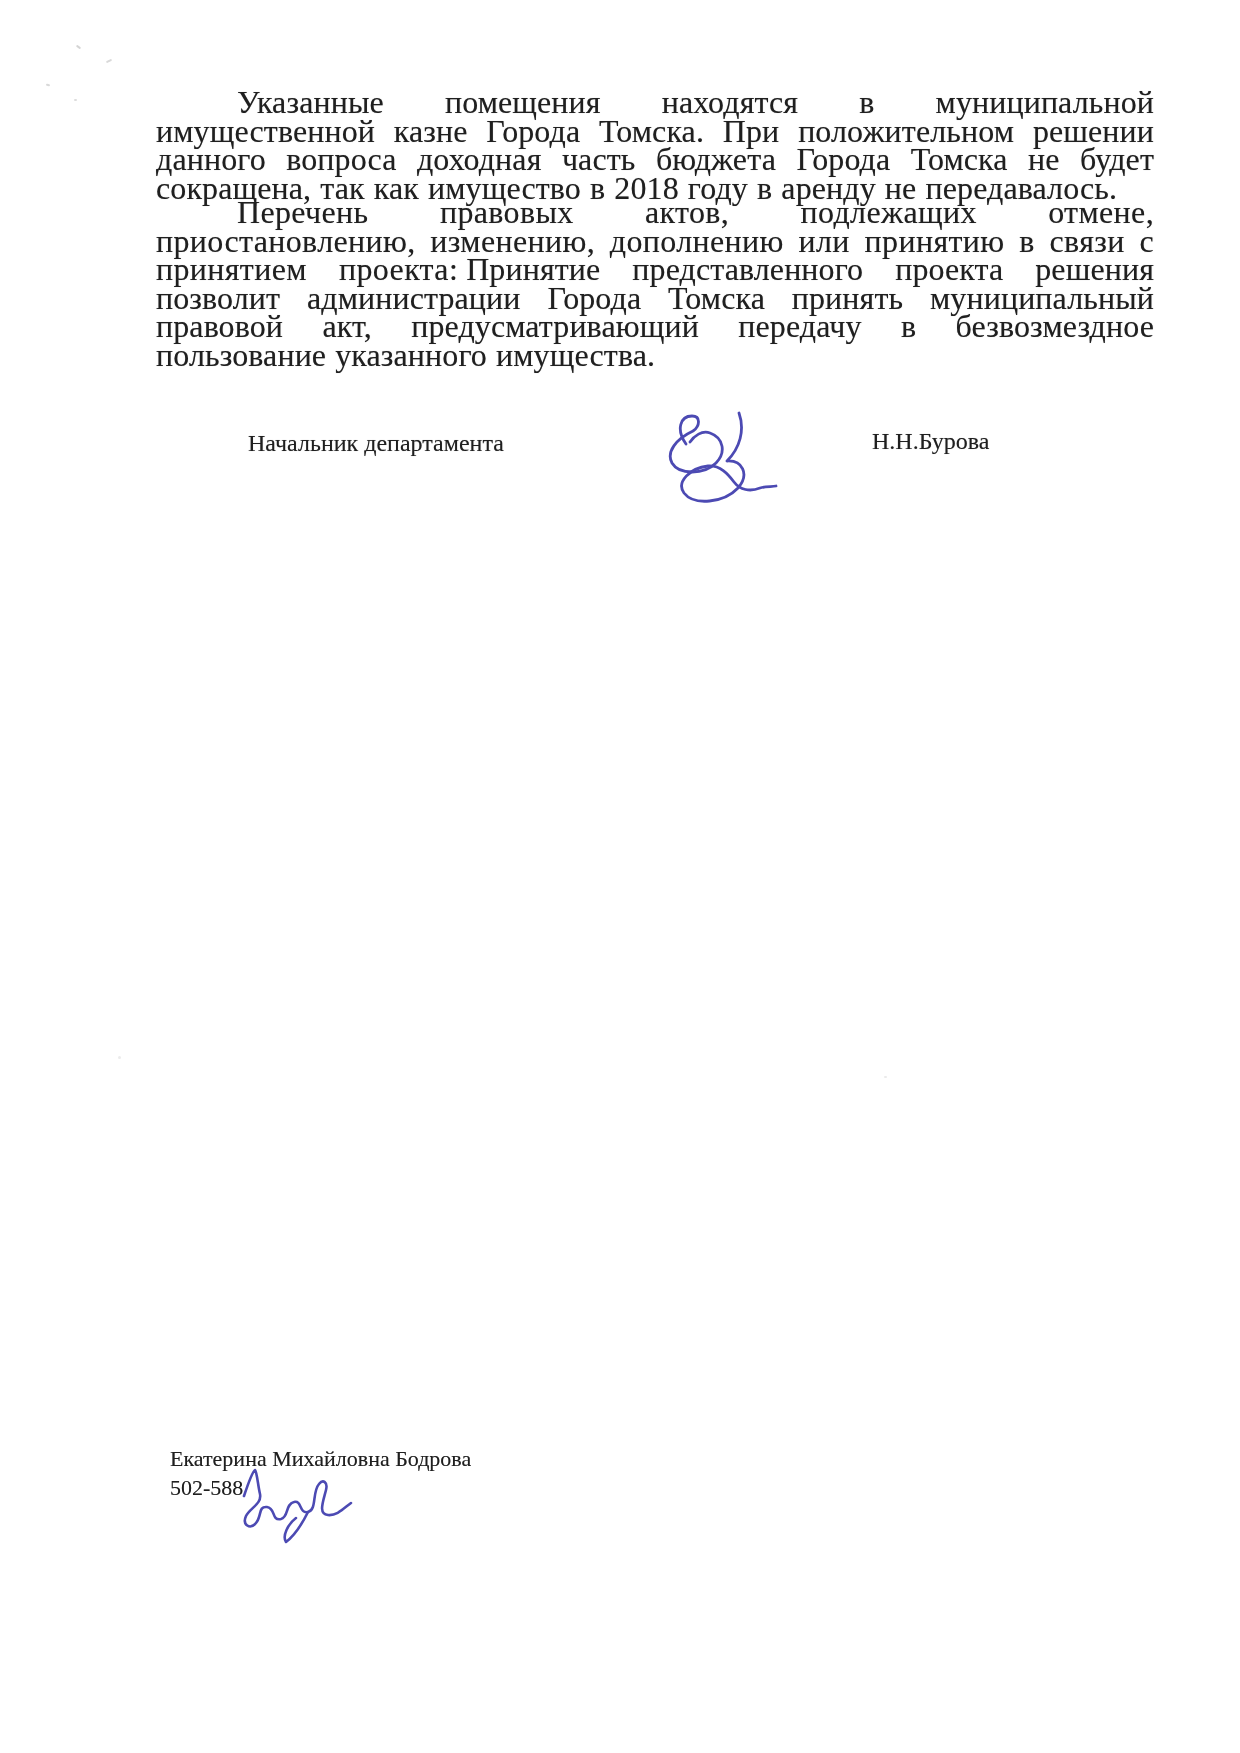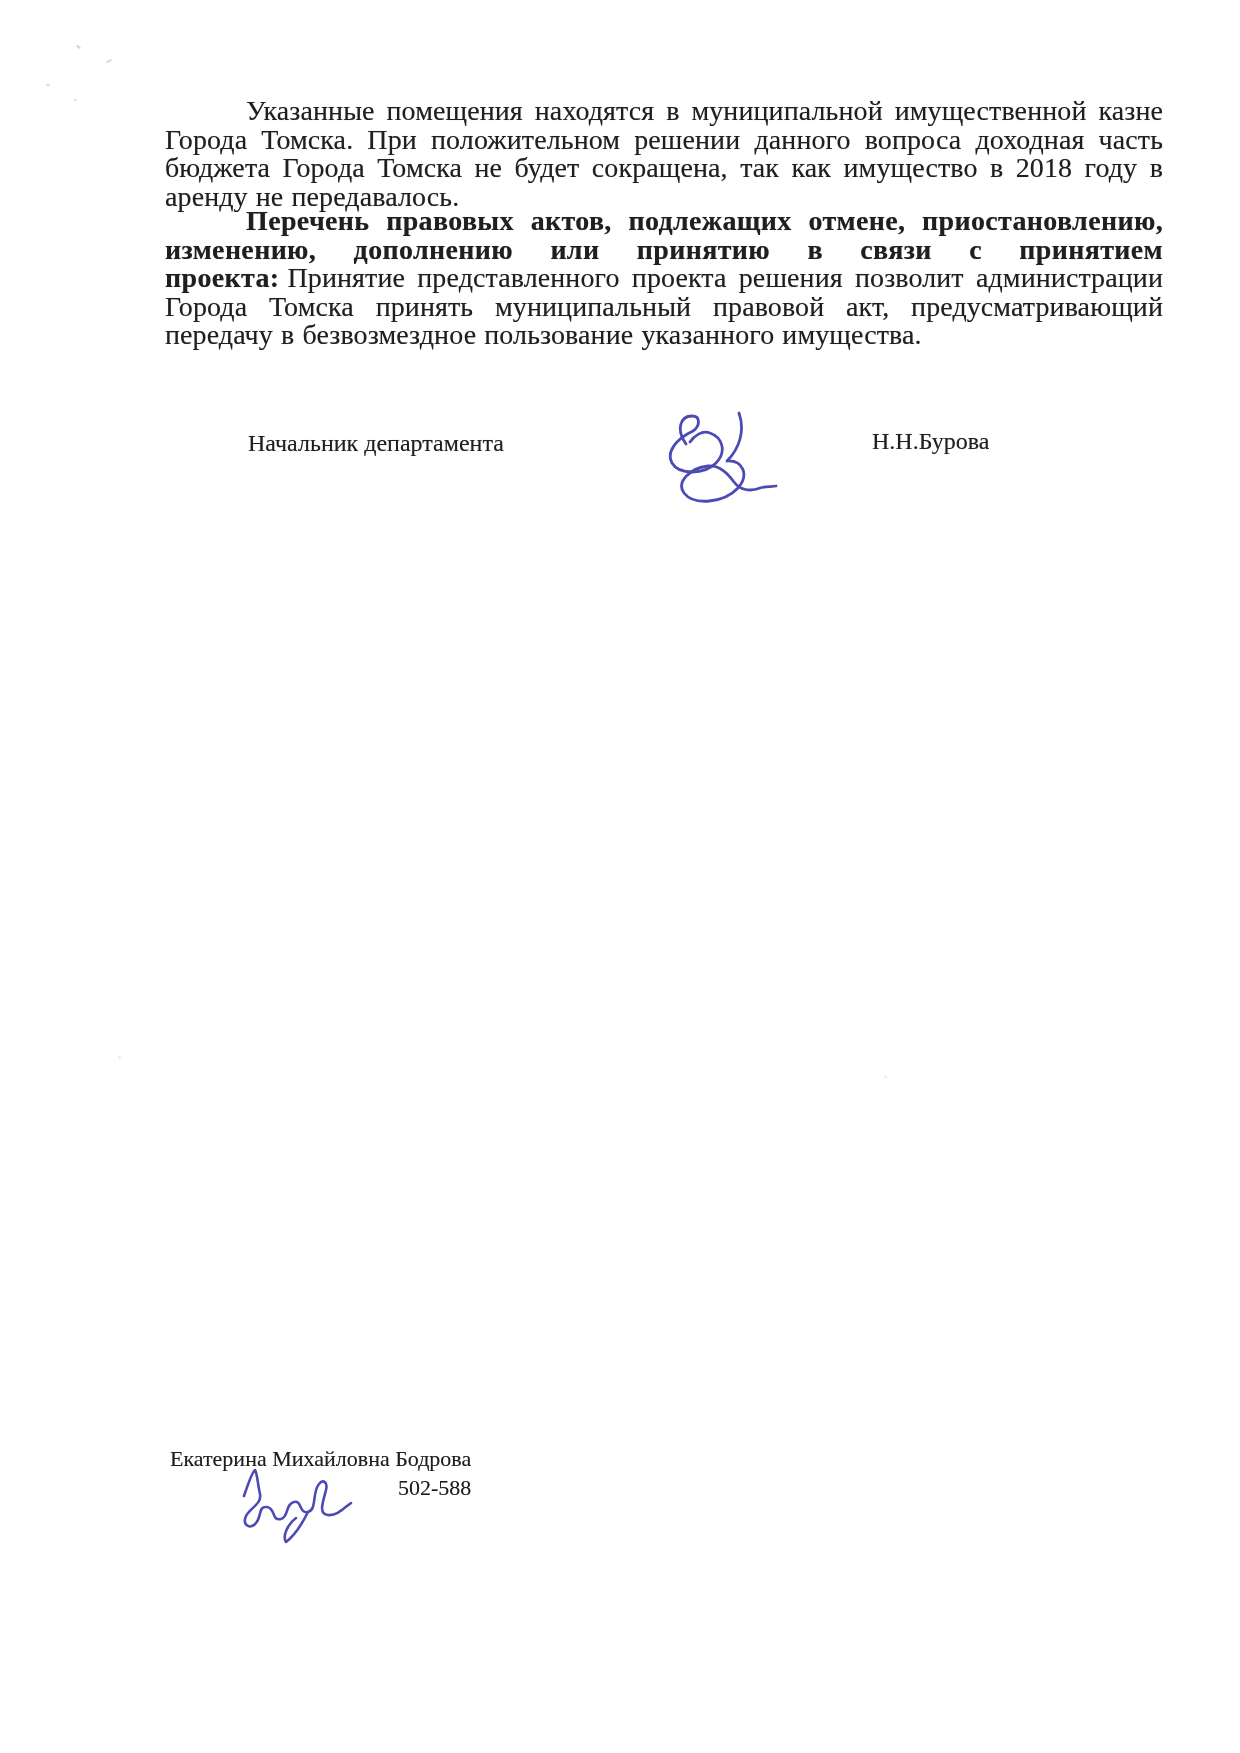--- a/index.html
+++ b/index.html
@@ -14,52 +14,52 @@
   .page {
     position: absolute;
     inset: 0;
     background: var(--paper, #ffffff);
     overflow: hidden;
   }
   .para {
     position: absolute;
     left: 152px;
     width: 998px;
-    margin: 13px;
-    font-size: 28px;
+    margin: 4px;
+    font-size: 32px;
     line-height: 28.6px;
     text-align: justify;
     text-indent: 81px;
     letter-spacing: 0.1px;
     word-spacing: 1px;
     text-shadow: 0 0 0.7px rgba(25,25,25,0.45);
   }
   .para-premises { top: 84px; }
   .para-legal { top: 194px; }
-  .bold-head { font-weight: bold; letter-spacing: 0.35px; }
+  .bold-head { font-weight: normal; letter-spacing: 0.35px; }
   .body-after-bold { margin-left: 8px; }
   .line {
     position: absolute;
     margin: 0;
     font-size: 24px;
     white-space: nowrap;
     text-shadow: 0 0 0.7px rgba(25,25,25,0.45);
     text-align: right;
   }
   .position-title { left: 248px; top: 430px; }
   .signer-name   { left: 872px; top: 428px; }
   .footer {
     position: absolute;
     left: 170px;
     top: 1444px;
     font-size: 22px;
     line-height: 29px;
     text-shadow: 0 0 0.6px rgba(25,25,25,0.45);
   }
-  .footer div { margin: 0; text-align: right; }
+  .footer div { margin: 0; }
   .sig {
     position: absolute;
     color: var(--sig-ink, #3d3bad);
     opacity: 0.92;
   }
   .sig-head { left: 646px; top: 400px; }
   .sig-exec { left: 236px; top: 1462px; }
   .speck {
     position: absolute;
     background: #8f8f8f;

